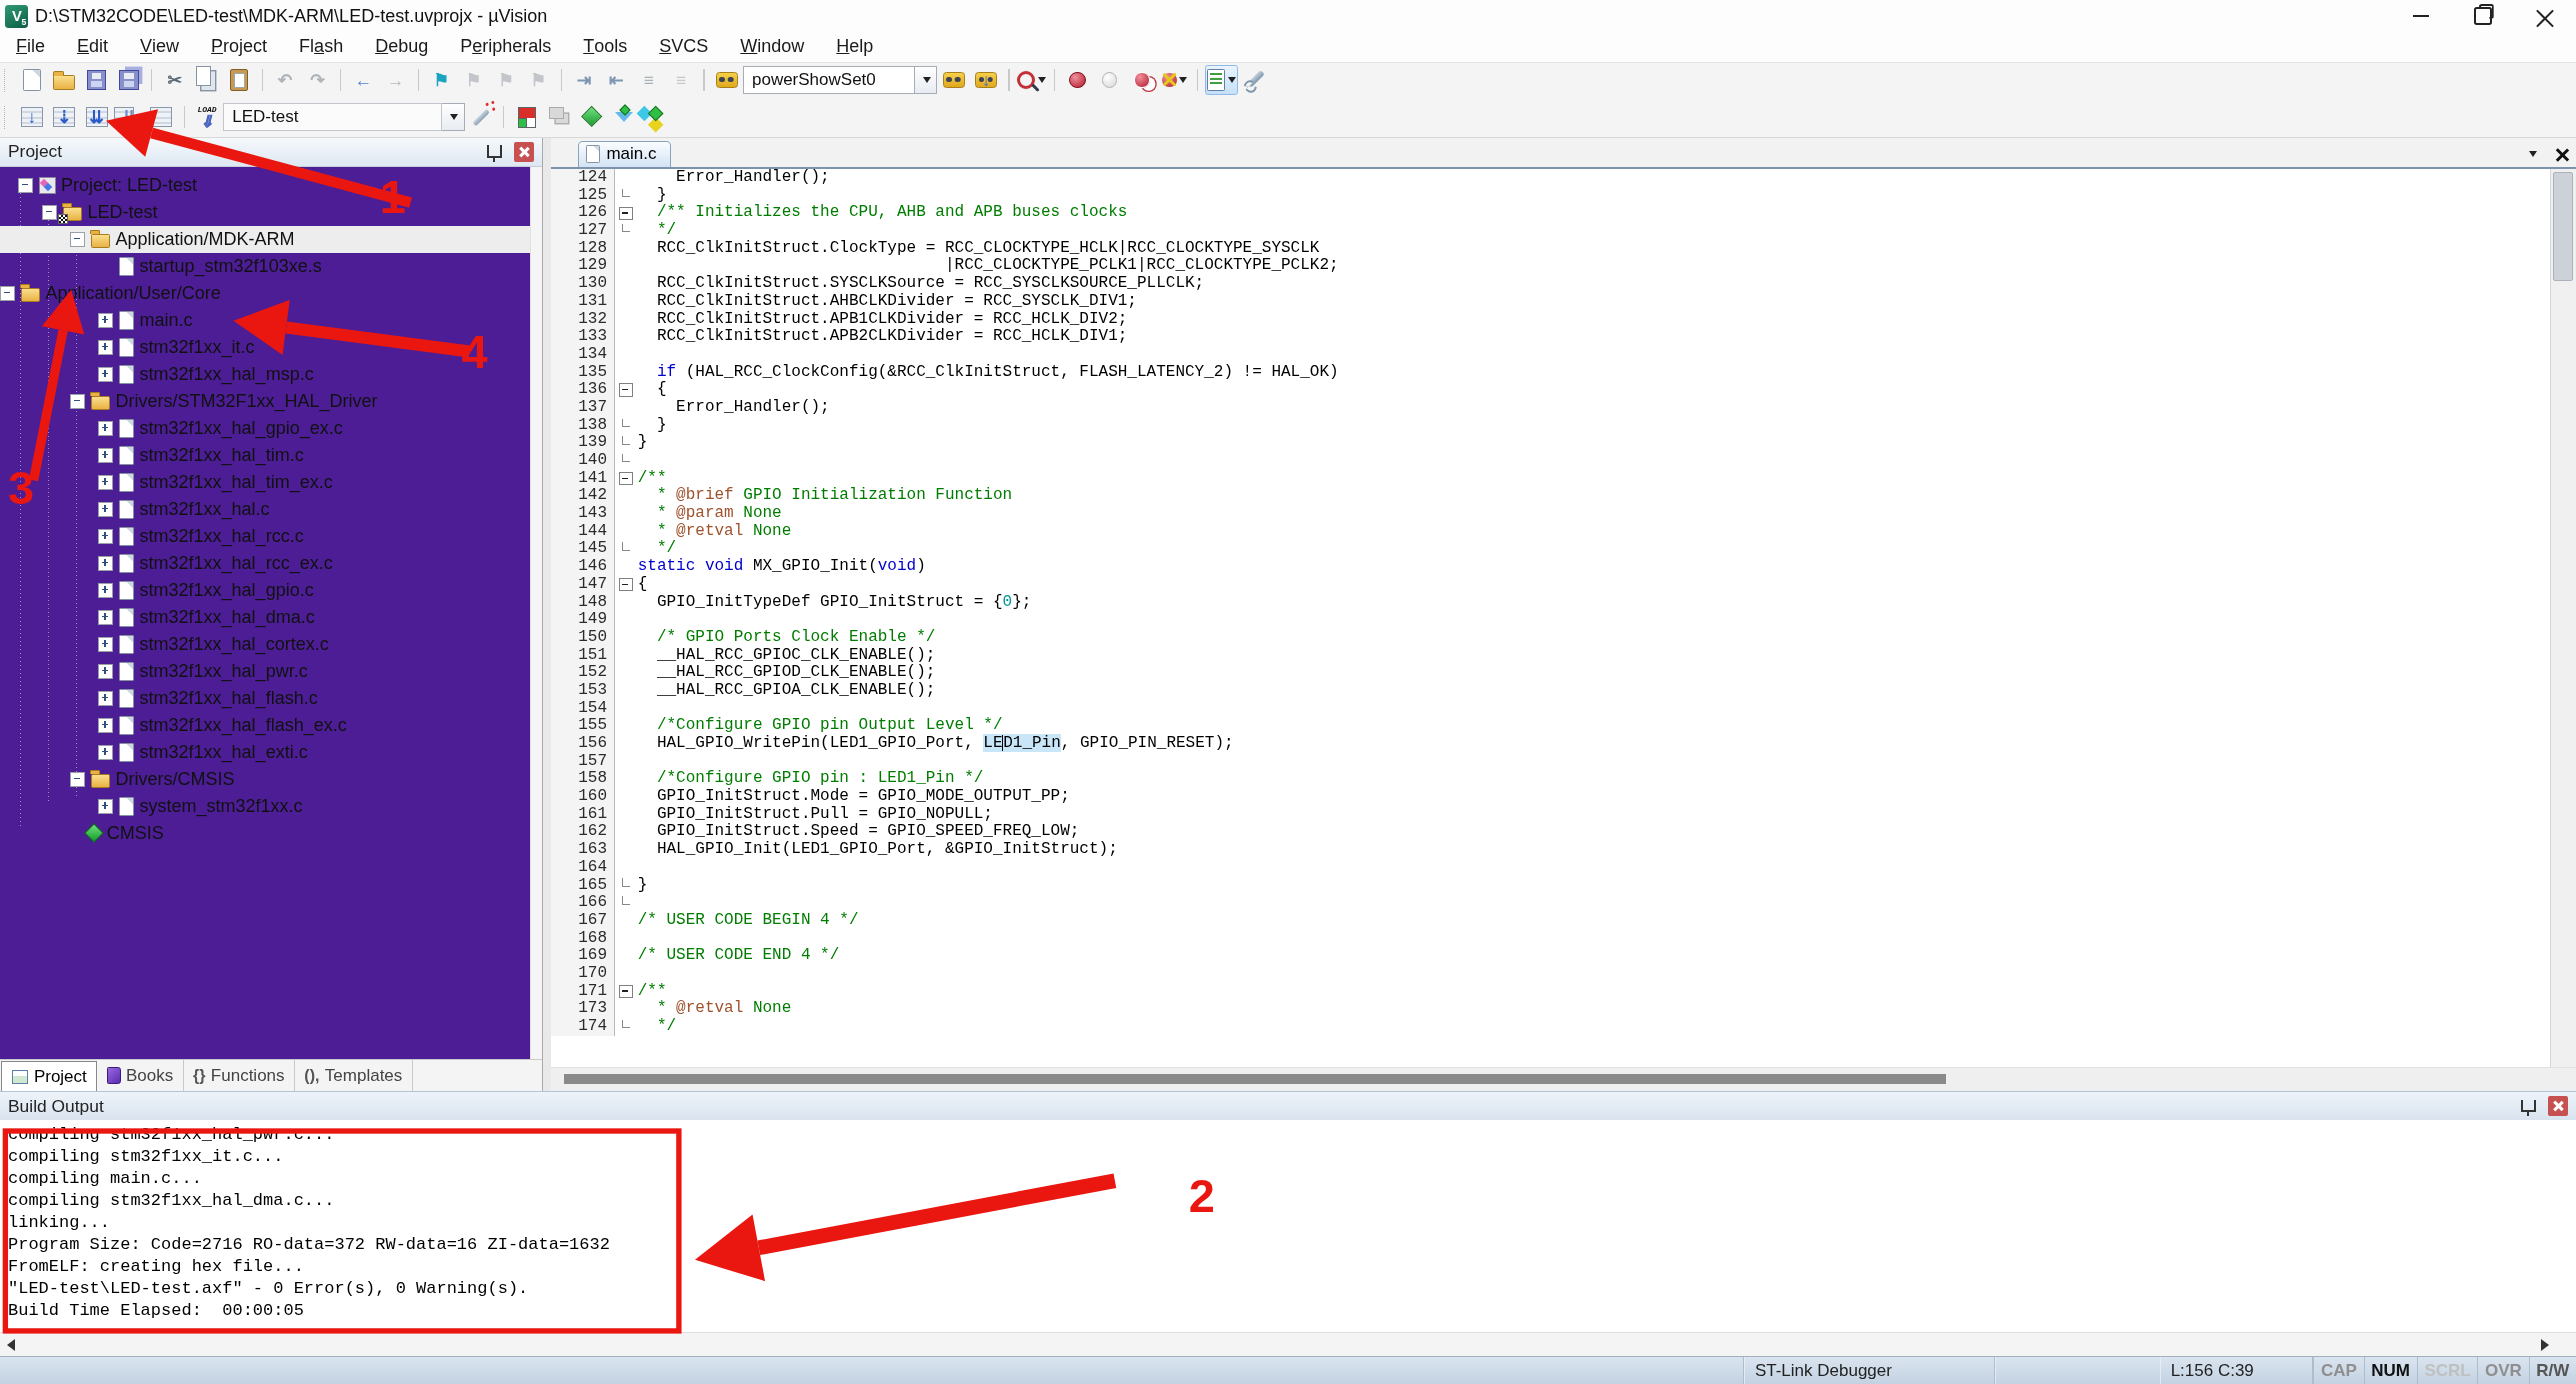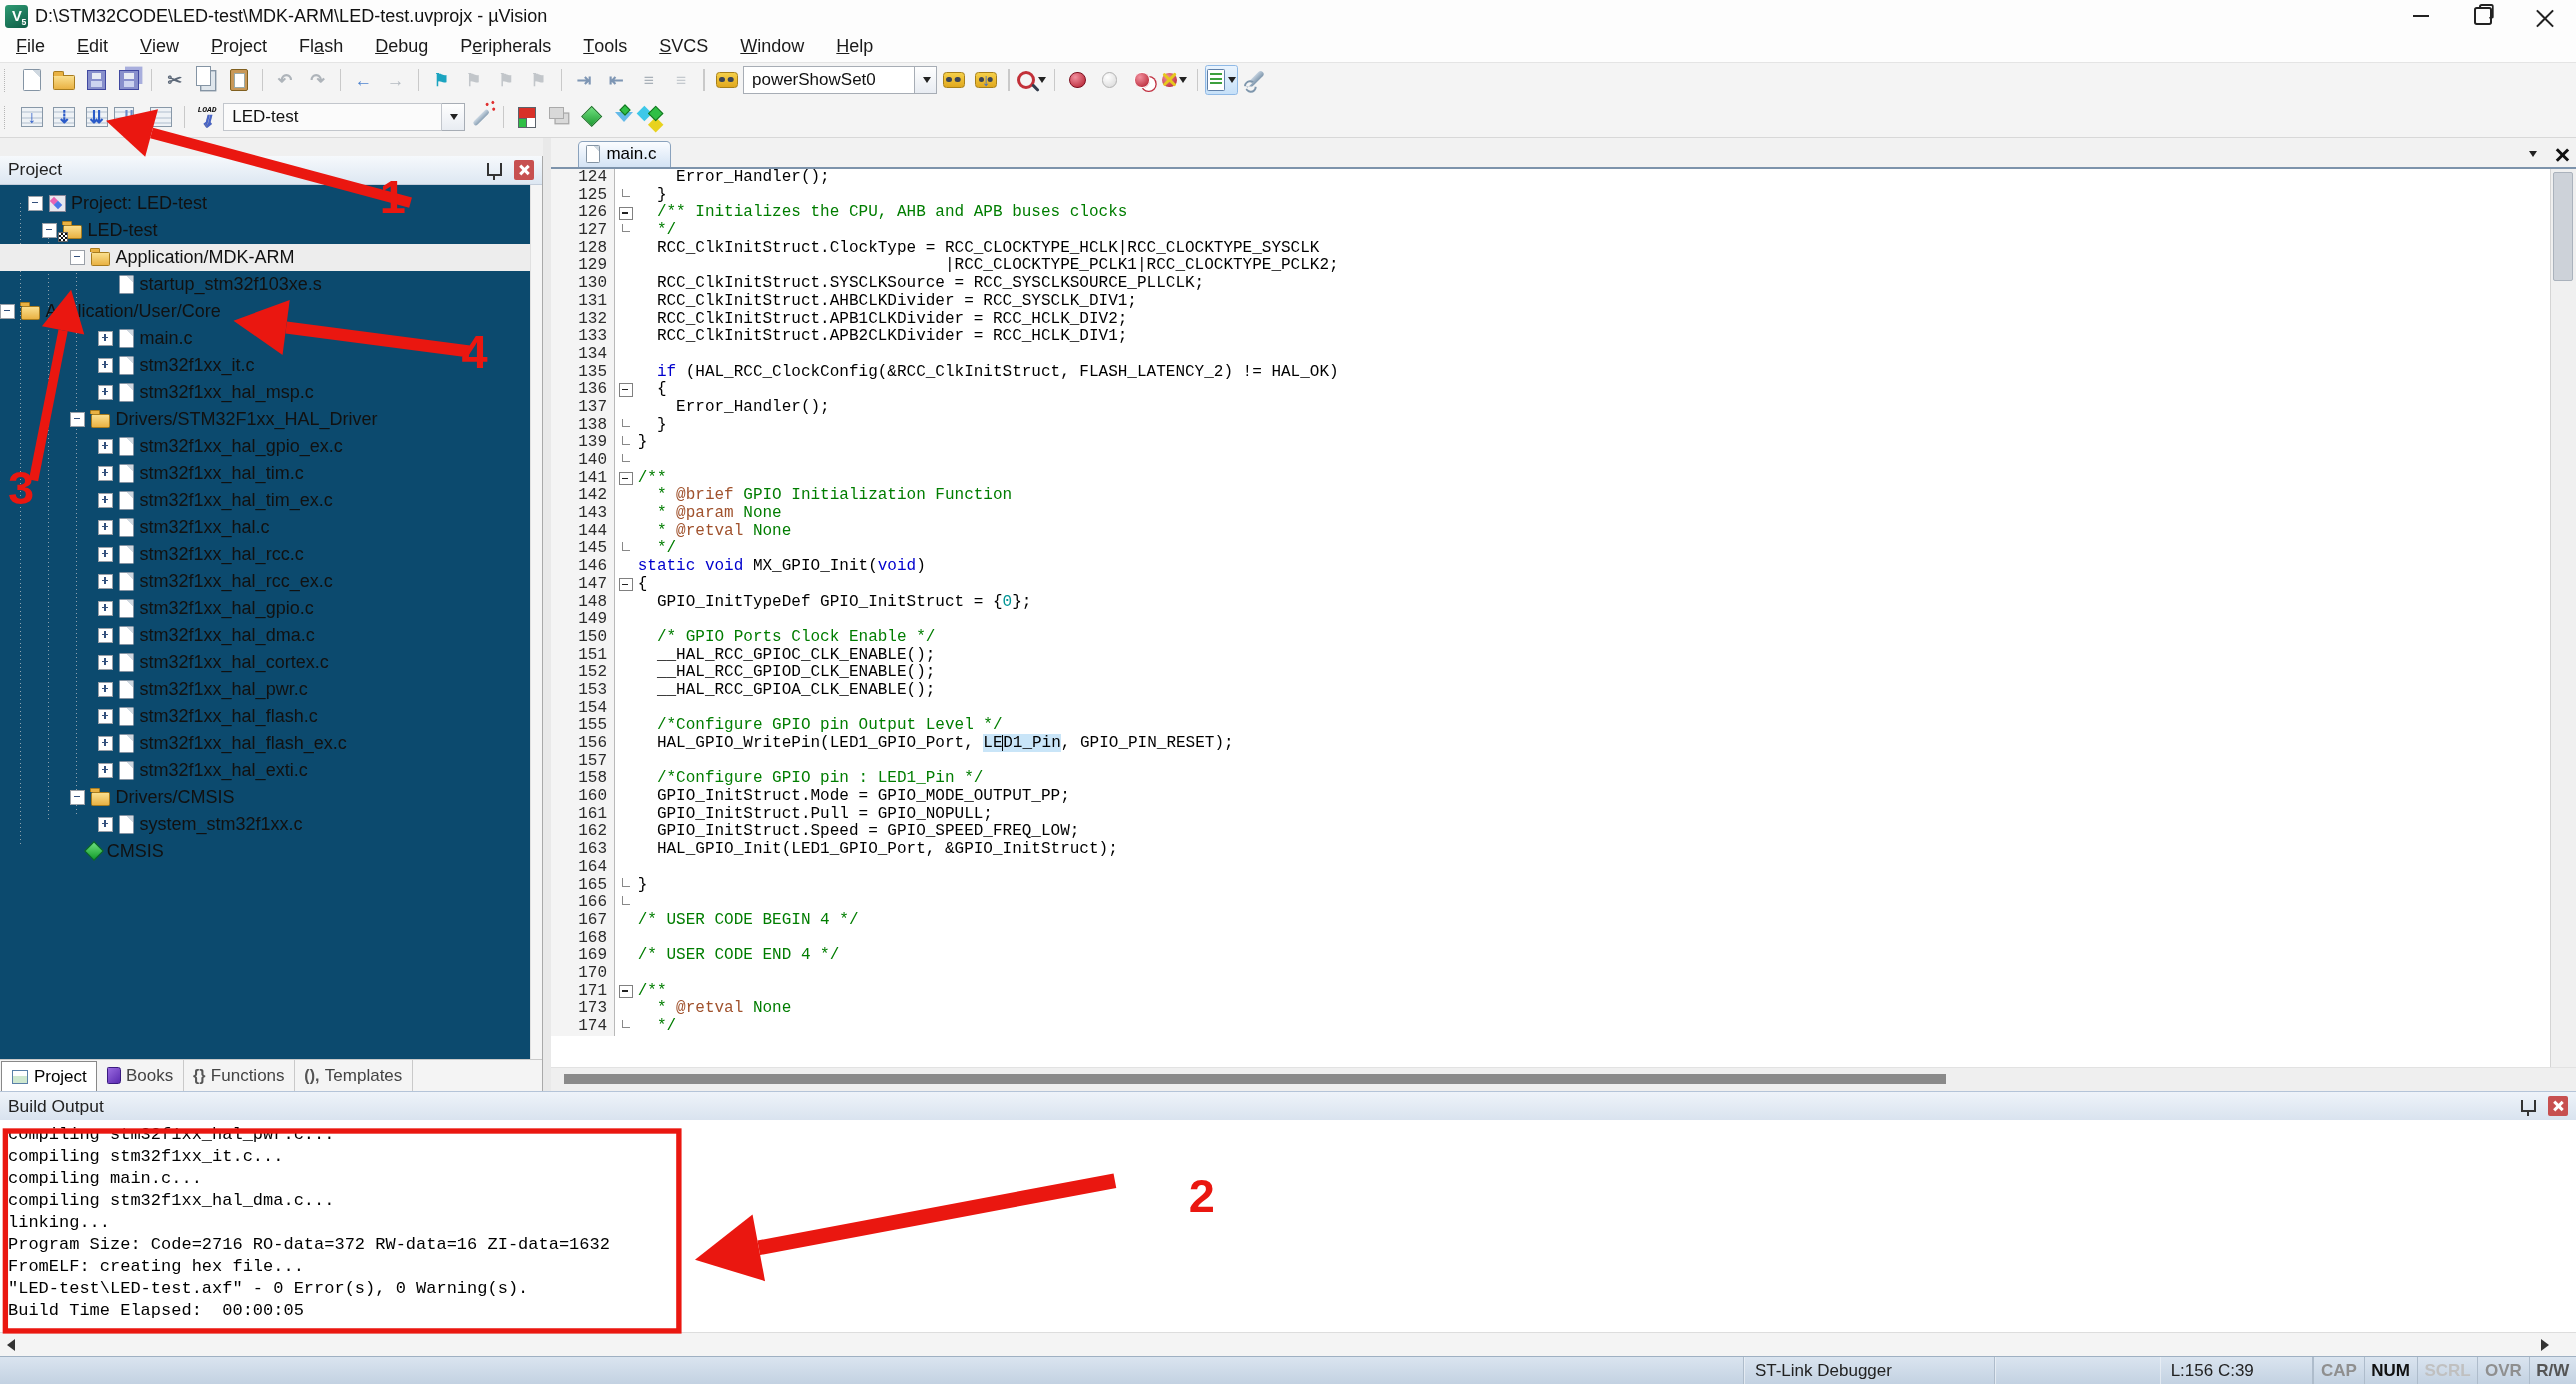--- a/index.html
+++ b/index.html
@@ -72,21 +72,21 @@
   .sh-win2{width:13.4px;height:9.4px;background:#d9d9d9;border:1.3px solid #aaa;box-shadow:5.4px 5.4px 0 -1.3px #d9d9d9,5.4px 5.4px 0 0 #aaa;margin:-4px 5.4px 4px 0;}
   .sh-dia{width:13.4px;height:13.4px;background:linear-gradient(135deg,#6fe07e,#1e9c32);border:1.3px solid #13701f;transform:rotate(45deg);}
   .sh-funnel{width:0;height:0;border-left:9.4px solid transparent;border-right:9.4px solid transparent;border-top:10.7px solid #63b9e8;}
   .sh-funnel:after{content:"";position:absolute;left:-2.7px;top:-16px;width:6px;height:6px;background:#2fbf45;transform:rotate(45deg);border:0.7px solid #13701f;}
   .sh-dias{width:9.4px;height:9.4px;background:#2fbf45;border:0.7px solid #13701f;transform:rotate(45deg);
            box-shadow:-8px 8px 0 #3ec8e8,8px 8px 0 #e8d21e;margin-bottom:6.7px;}
   .sh-wand{width:20px;height:4.7px;background:linear-gradient(#cdd9e4,#8aa0b4);border-radius:2.7px;transform:rotate(-45deg);}
   .sh-wand:after{content:"";position:absolute;right:-5.4px;top:-4px;width:3.4px;height:3.4px;border-radius:50%;background:#e03030;box-shadow:5.4px 2.7px 0 #e03030,1.3px 8px 0 #e03030;}
   
   .main{flex:1 1 auto;display:flex;min-height:0;}
-  .panel{width:542px;background:#0c4a6e;border-right:0.7px solid #a9a9a9;display:flex;flex-direction:column;margin-top:18px;}
+  .panel{width:542px;background:#4c1d95;border-right:0.7px solid #a9a9a9;display:flex;flex-direction:column;}
   .phead{height:28px;background:linear-gradient(#f6f9fc,#dde7f2);border-bottom:0.7px solid #c4cedb;display:flex;align-items:center;font-size:17.4px;color:#222;padding:0 8px;}
   .phead .sp{flex:1;}
   .pin{width:10.7px;height:10.7px;border:2px solid #333;border-top:none;position:relative;margin-right:12px;}
   .pin:after{content:"";position:absolute;left:3.4px;bottom:-6px;width:2px;height:5.4px;background:#333;}
   .xbtn{width:20px;height:20px;background:#c75050;border-radius:2px;position:relative;}
   .xbtn:before,.xbtn:after{content:"";position:absolute;left:8.7px;top:4px;width:2.7px;height:12px;background:#fff;}
   .xbtn:before{transform:rotate(45deg);} .xbtn:after{transform:rotate(-45deg);}
   .treewrap{flex:1 1 auto;overflow:hidden;position:relative;padding-top:5.4px;}
   .treerows{position:relative;
     background-image:repeating-linear-gradient(to bottom,#c9c9c9 0 1.3px,transparent 1.3px 4px),
@@ -363,21 +363,21 @@
   <div class="main">
     <div class="panel">
       <div class="phead">
         <span>Project</span>
         <span class="sp"></span>
         <span class="pin"></span>
         <span class="xbtn"></span>
       </div>
       <div class="treewrap">
         <div class="treerows" id="tree">
-            <div class="trow" style="padding-left: 28px;">
+            <div class="trow" style="padding-left: 18px;">
               <span class="exp "></span>
               <span class="ticon tr-target"></span>
               <span>Project: LED-test</span>
             </div>
             <div class="trow" style="padding-left: 42px;">
               <span class="exp "></span>
               <span class="ticon tr-folder chk"></span>
               <span>LED-test</span>
             </div>
             <div class="trow sel" style="padding-left: 70px;">

